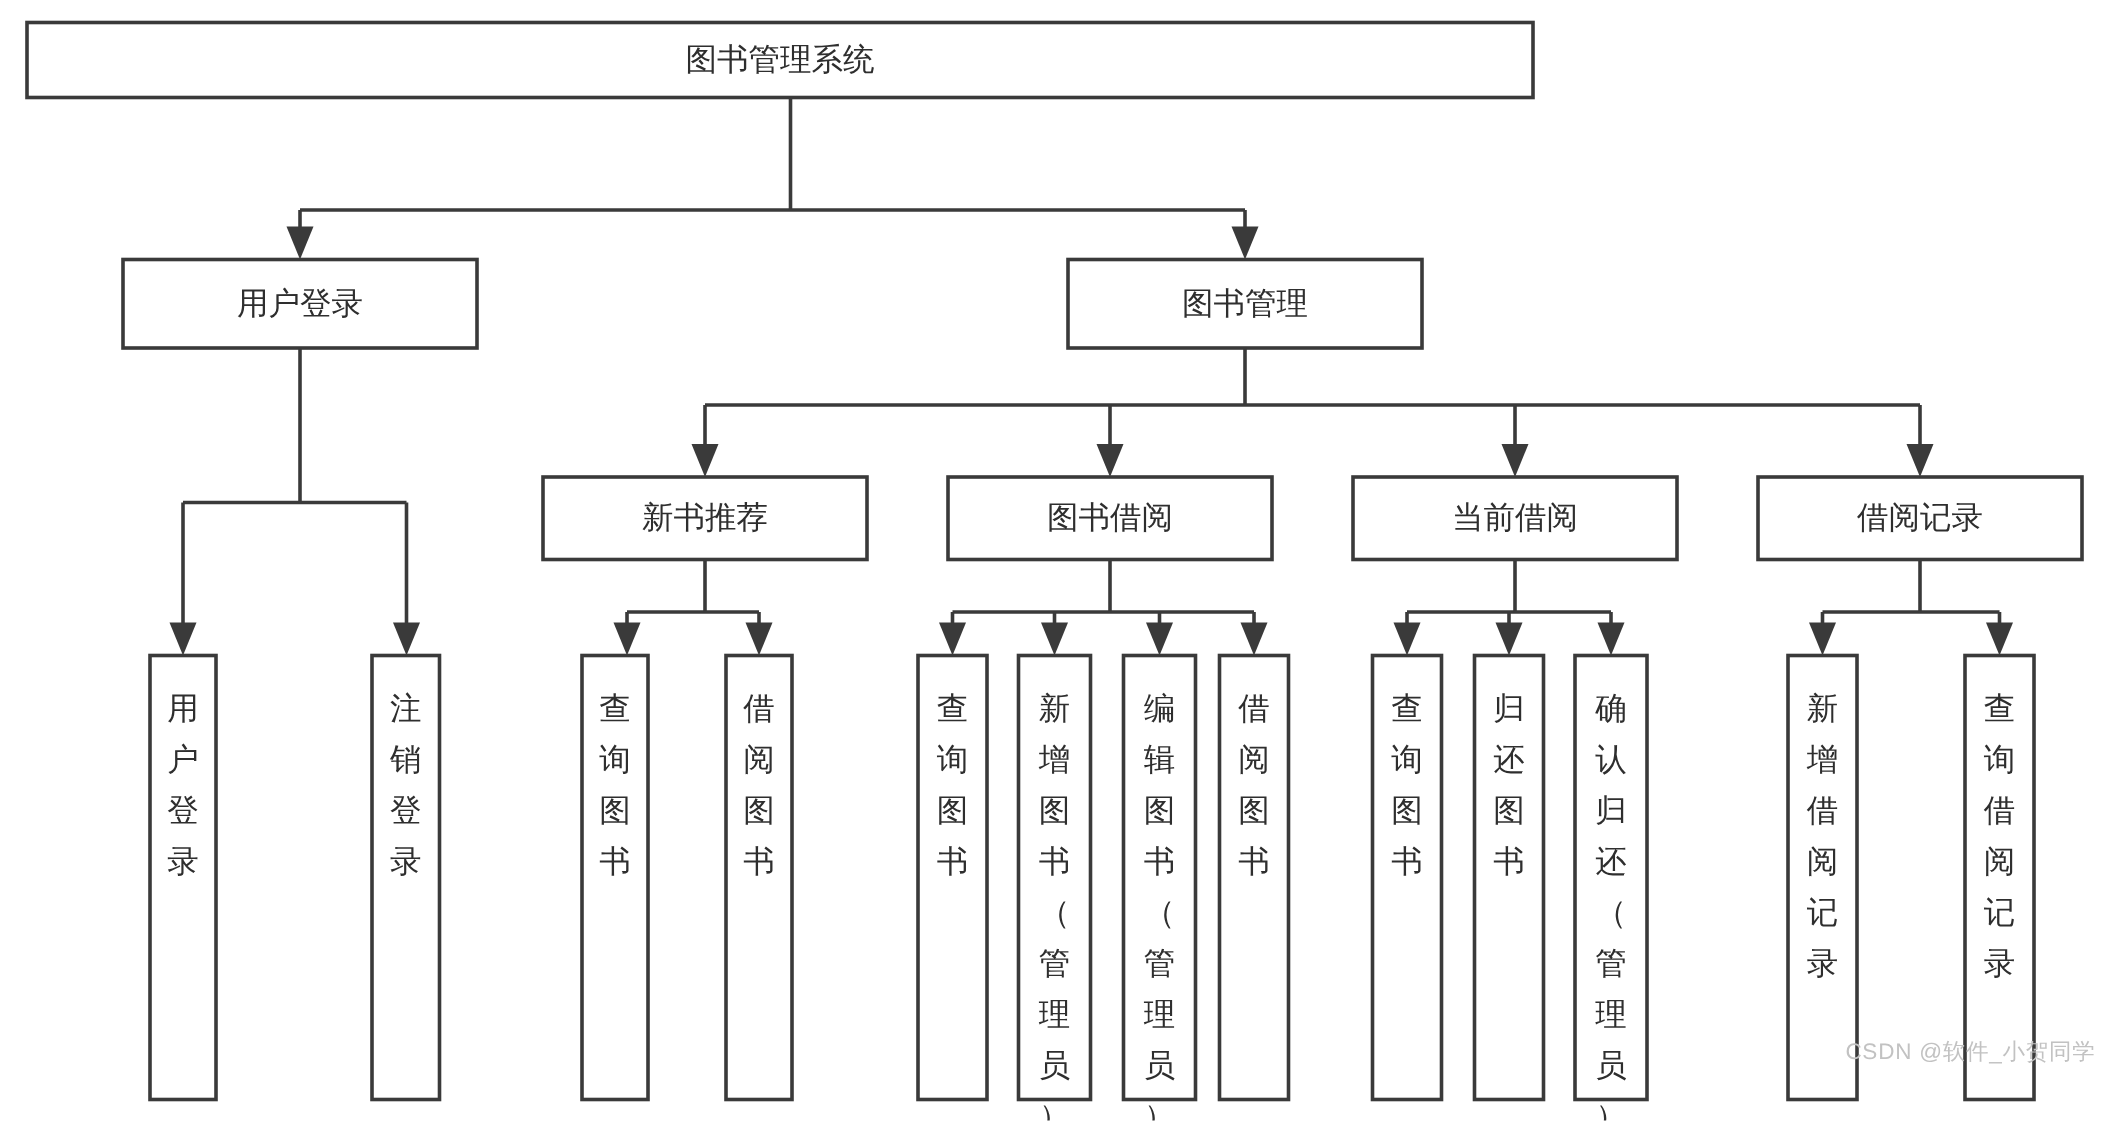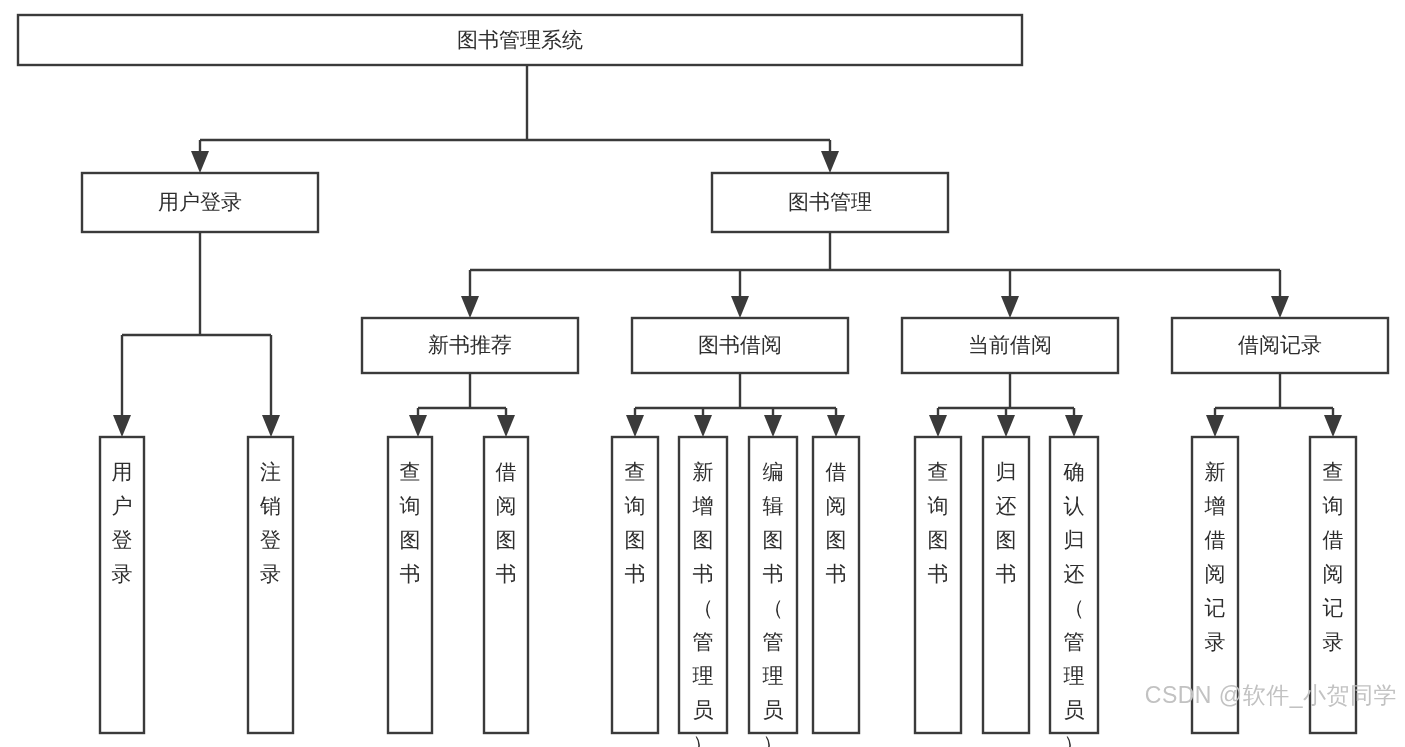--- a/index.html
+++ b/index.html
@@ -54,21 +54,21 @@
     font-family: "Liberation Sans", "DejaVu Sans", sans-serif;
     font-size: 21px;
     fill: #2e2e2e;
     text-anchor: middle;
   }
   .watermark-text {
     position: absolute;
     right: 8px;
     bottom: 4px;
     font-family: "Liberation Sans", "DejaVu Sans", sans-serif;
-    font-size: 23px;
+    font-size: 15px;
     color: #c2c2c2;
     white-space: nowrap;
     letter-spacing: 0.5px;
     user-select: none;
   }
 </style>
 </head>
 <body>
 
 <div id="diagram-root">

